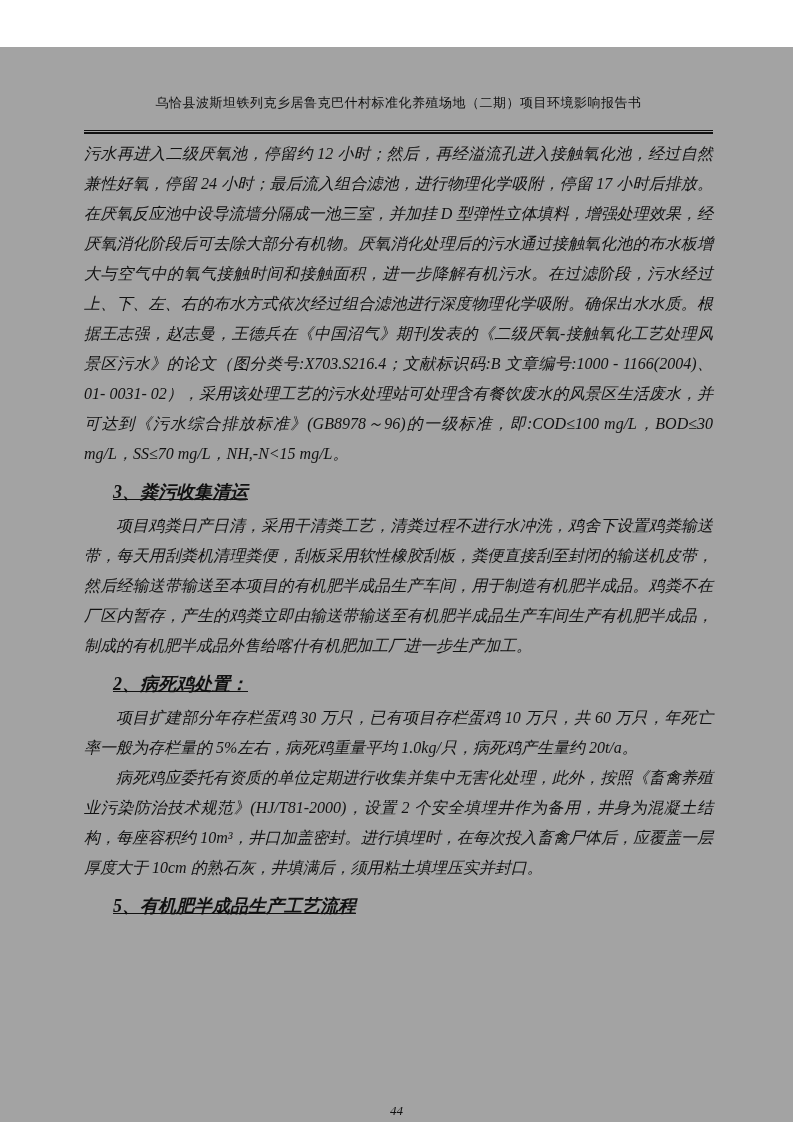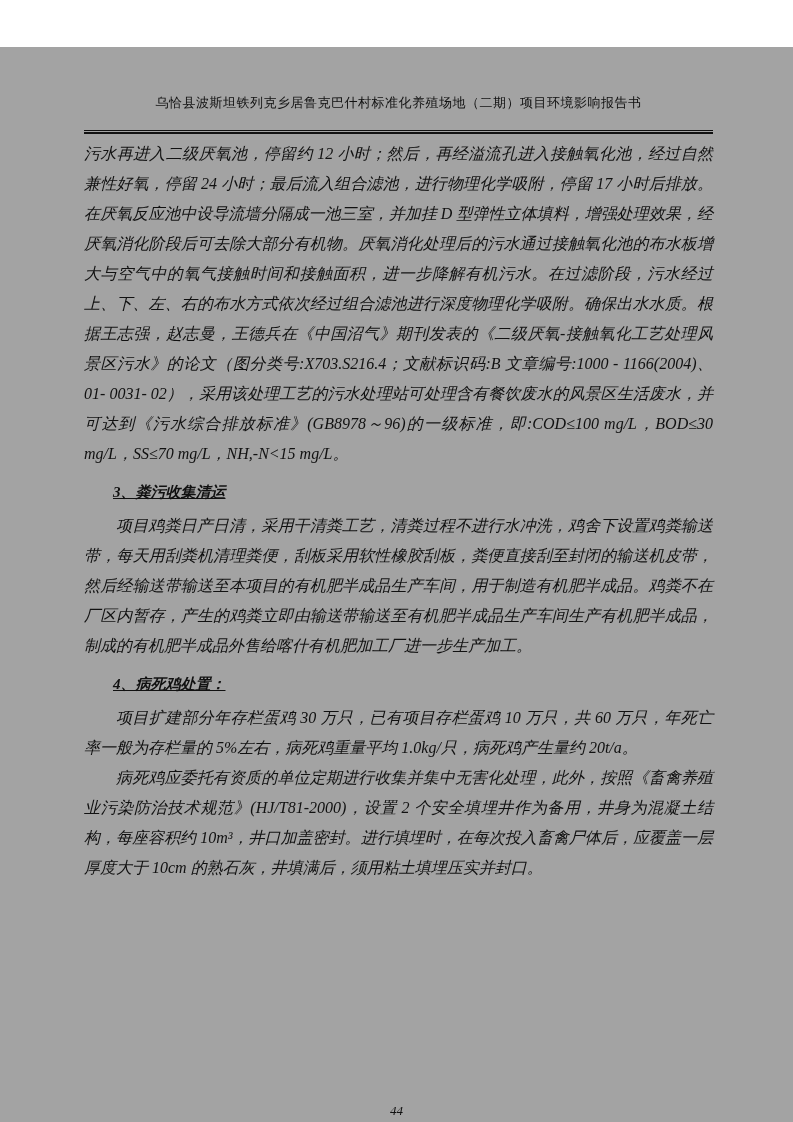--- a/index.html
+++ b/index.html
@@ -39,21 +39,21 @@
     left: 84px;
     width: 629px;
     font-size: 16px;
     line-height: 30px;
     text-align: justify;
     font-style: italic;
   }
   p.para { margin: 0; }
   p.para.indent { text-indent: 32px; }
   h2.heading {
-    font-size: 15px;
+    font-size: 18px;
     line-height: 30px;
     font-weight: bold;
     text-decoration: underline;
     margin: 8px 0 4px 0;
     padding-left: 29px;
     text-align: left;
   }
   .page-number {
     position: absolute;
     top: 1056px;
@@ -79,24 +79,25 @@
   </div>
 
   <div class="doc-body">
 
     <p class="para">污水再进入二级厌氧池，停留约 12 小时；然后，再经溢流孔进入接触氧化池，经过自然兼性好氧，停留 24 小时；最后流入组合滤池，进行物理化学吸附，停留 17 小时后排放。在厌氧反应池中设导流墙分隔成一池三室，并加挂 D 型弹性立体填料，增强处理效果，经厌氧消化阶段后可去除大部分有机物。厌氧消化处理后的污水通过接触氧化池的布水板增大与空气中的氧气接触时间和接触面积，进一步降解有机污水。在过滤阶段，污水经过上、下、左、右的布水方式依次经过组合滤池进行深度物理化学吸附。确保出水水质。根据王志强，赵志曼，王德兵在《中国沼气》期刊发表的《二级厌氧-接触氧化工艺处理风景区污水》的论文（图分类号:X703.S216.4；文献标识码:B 文章编号:1000 - 1166(2004)、01- 0031- 02），采用该处理工艺的污水处理站可处理含有餐饮废水的风景区生活废水，并可达到《污水综合排放标准》(GB8978～96)的一级标准，即:COD≤100 mg/L，BOD≤30 mg/L，SS≤70 mg/L，NH,-N&lt;15 mg/L。</p>
 
     <h2 class="heading">3、粪污收集清运</h2>
 
     <p class="para indent">项目鸡粪日产日清，采用干清粪工艺，清粪过程不进行水冲洗，鸡舍下设置鸡粪输送带，每天用刮粪机清理粪便，刮板采用软性橡胶刮板，粪便直接刮至封闭的输送机皮带，然后经输送带输送至本项目的有机肥半成品生产车间，用于制造有机肥半成品。鸡粪不在厂区内暂存，产生的鸡粪立即由输送带输送至有机肥半成品生产车间生产有机肥半成品，制成的有机肥半成品外售给喀什有机肥加工厂进一步生产加工。</p>
 
-    <h2 class="heading">4、病死鸡处置：</h2>
+    <h2 class="heading">2、病死鸡处置：</h2>
 
     <p class="para indent">项目扩建部分年存栏蛋鸡 30 万只，已有项目存栏蛋鸡 10 万只，共 60 万只，年死亡率一般为存栏量的 5%左右，病死鸡重量平均 1.0kg/只，病死鸡产生量约 20t/a。</p>
 
     <p class="para indent">病死鸡应委托有资质的单位定期进行收集并集中无害化处理，此外，按照《畜禽养殖业污染防治技术规范》(HJ/T81-2000)，设置 2 个安全填埋井作为备用，井身为混凝土结构，每座容积约 10m³，井口加盖密封。进行填埋时，在每次投入畜禽尸体后，应覆盖一层厚度大于 10cm 的熟石灰，井填满后，须用粘土填埋压实并封口。</p>
 
+    <h2 class="heading">5、有机肥半成品生产工艺流程</h2>
 
   </div>
 
   <div class="page-number">44</div>
 
 </div>
 
 </body></html>

